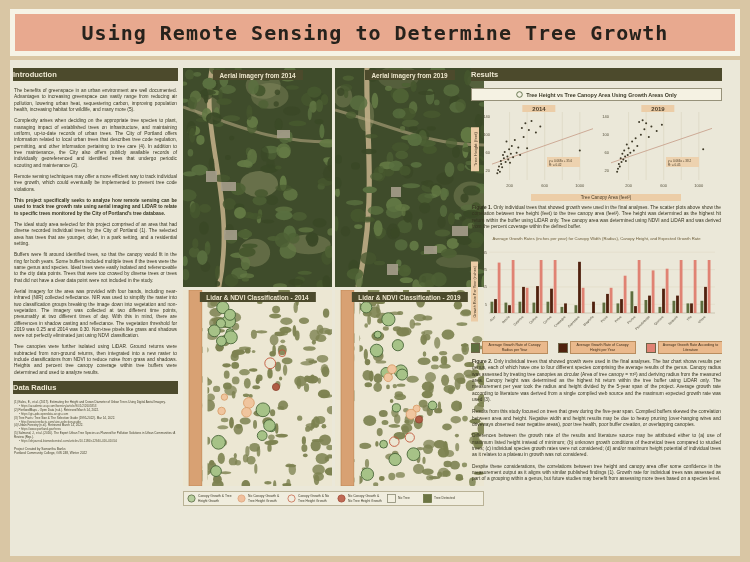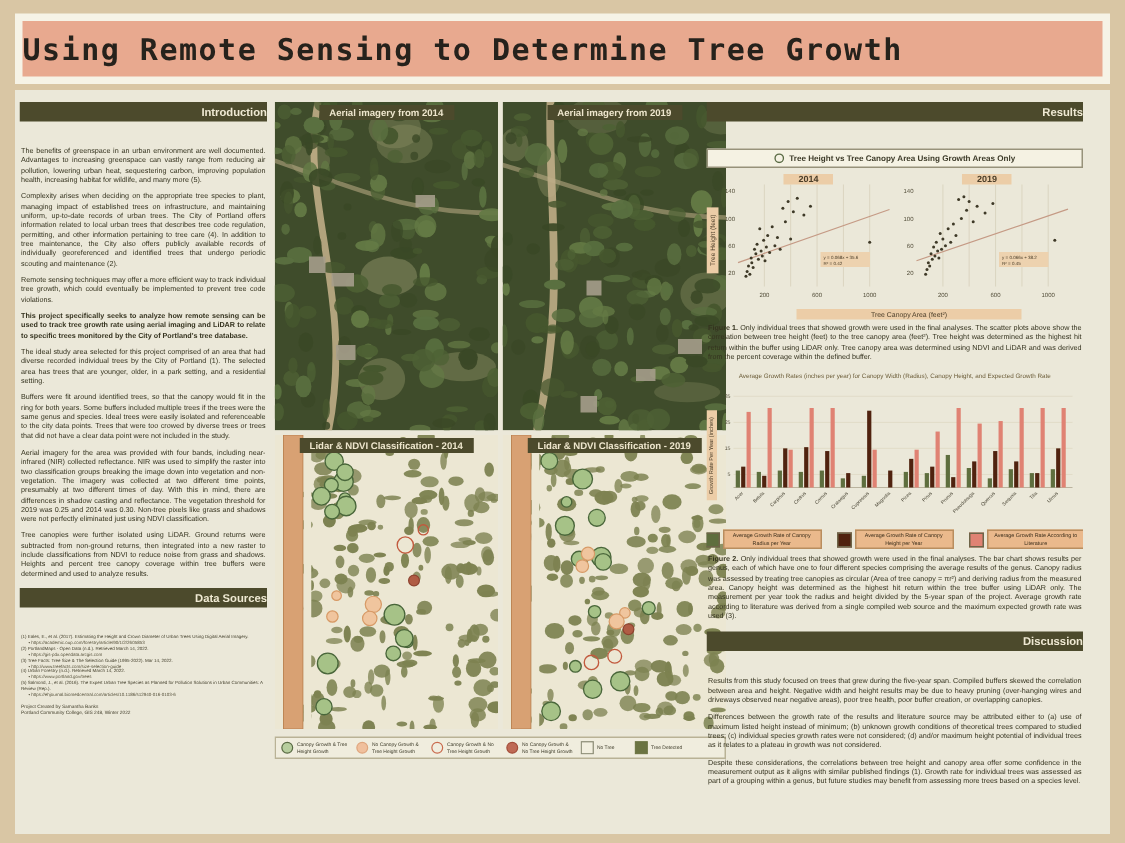--- a/index.html
+++ b/index.html
@@ -1,25 +1,25 @@
 <!DOCTYPE html>
 <html><head>
 <meta charset="utf-8">
 <style>
   html,body{margin:0;padding:0;}
   body{width:750px;height:562px;position:relative;background:#d9c6a4;font-family:"Liberation Sans",sans-serif;overflow:hidden;color:#3c3a28;}
   .title-band{position:absolute;left:10px;top:9px;width:730px;height:47px;background:#f6f3e6;}
-  .title-box{position:absolute;left:5px;top:5px;right:5px;bottom:5px;background:#e8a98f;display:flex;align-items:center;}
+  .title-box{position:absolute;left:5px;top:5px;right:5px;bottom:5px;background:#e8a98f;display:flex;align-items:center;justify-content:center;}
   .title-box h1{margin:0;font-family:"DejaVu Sans Mono",monospace;font-weight:bold;font-size:20px;letter-spacing:1px;color:#26221c;}
   .main-bg{position:absolute;left:10px;top:60px;width:730px;height:496px;background:#ebe8d9;}
   .col{position:absolute;top:68px;overflow:hidden;}
   .col.left{left:13px;width:165px;height:486px;}
   .col.middle{left:183px;width:301px;height:486px;}
   .col.right{left:471px;width:251px;height:486px;}
-  .sec-h{background:#4c4a2c;color:#efe9d3;text-align:right;font-size:7.5px;font-weight:bold;padding:2px 0;margin-bottom:18px;}
+  .sec-h{background:#4c4a2c;color:#efe9d3;text-align:left;font-size:7.5px;font-weight:bold;padding:2px 0;margin-bottom:7px;}
   .paras p{font-size:4.8px;line-height:1.32;text-align:justify;margin:0 1px 5px 1px;color:#35331f;}
   .paras p.bold{font-weight:bold;}
   .refs{font-size:3px;line-height:1.3;color:#45412e;margin:1px 1px 3px 1px;}
   .refs .ref-url{padding-left:5px;color:#55503a;}
   .credits{font-size:3.2px;line-height:1.4;color:#45412e;margin:3px 1px 0 1px;}
   
   .img-grid{display:grid;grid-template-columns:149px 149px;grid-template-rows:219px 196px;gap:3px;}
   .panel{position:relative;overflow:hidden;}
   .panel svg{display:block;}
   .panel-h{position:absolute;top:2px;left:50%;transform:translateX(-50%);background:#4c4a2c;color:#eee6cd;font-size:6.4px;font-weight:bold;white-space:nowrap;padding:1.5px 7px;}
@@ -63,21 +63,21 @@
       <p>Complexity arises when deciding on the appropriate tree species to plant, managing impact of established trees on infrastructure, and maintaining uniform, up-to-date records of urban trees. The City of Portland offers information related to local urban trees that describes tree code regulation, permitting, and other information pertaining to tree care (4). In addition to tree maintenance, the City also offers publicly available records of individually georeferenced and identified trees that undergo periodic scouting and maintenance (2).</p>
       <p>Remote sensing techniques may offer a more efficient way to track individual tree growth, which could eventually be implemented to prevent tree code violations.</p>
       <p class="bold">This project specifically seeks to analyze how remote sensing can be used to track tree growth rate using aerial imaging and LiDAR to relate to specific trees monitored by the City of Portland's tree database.</p>
     </div>
   <div class="paras" id="methods-paras">
       <p>The ideal study area selected for this project comprised of an area that had diverse recorded individual trees by the City of Portland (1). The selected area has trees that are younger, older, in a park setting, and a residential setting.</p>
       <p>Buffers were fit around identified trees, so that the canopy would fit in the ring for both years. Some buffers included multiple trees if the trees were the same genus and species. Ideal trees were easily isolated and referenceable to the city data points. Trees that were too crowed by diverse trees or trees that did not have a clear data point were not included in the study.</p>
       <p>Aerial imagery for the area was provided with four bands, including near-infrared (NIR) collected reflectance. NIR was used to simplify the raster into two classification groups breaking the image down into vegetation and non-vegetation. The imagery was collected at two different time points, presumably at two different times of day. With this in mind, there are differences in shadow casting and reflectance. The vegetation threshold for 2019 was 0.25 and 2014 was 0.30. Non-tree pixels like grass and shadows were not perfectly eliminated just using NDVI classification.</p>
       <p>Tree canopies were further isolated using LiDAR. Ground returns were subtracted from non-ground returns, then integrated into a new raster to include classifications from NDVI to reduce noise from grass and shadows. Heights and percent tree canopy coverage within tree buffers were determined and used to analyze results.</p>
     </div>
-  <div class="sec-h">Data Sources</div>
+  <div class="sec-h">Data Radius</div>
   <div class="refs" id="refs">
       <div>(1) Eales, E., et al. (2017). Estimating the Height and Crown Diameter of Urban Trees Using Digital Aerial Imagery.</div>
       <div class="ref-url">• https://academic.oup.com/forestry/article/90/1/2/2605853</div>
       <div>(2) PortlandMaps - Open Data (n.d.). Retrieved March 14, 2022.</div>
       <div class="ref-url">• https://gis-pdx.opendata.arcgis.com</div>
       <div>(3) Tree Facts: Tree Size &amp; The Selection Guide (1995-2022). Mar 14, 2022.</div>
       <div class="ref-url">• http://www.treefacts.com/size-selection-guide</div>
       <div>(4) Urban Forestry (n.d.). Retrieved March 14, 2022.</div>
       <div class="ref-url">• https://www.portland.gov/trees</div>
       <div>(5) Salmond, J., et al. (2016). The Expert Urban Tree Species as Planned for Pollution Solutions in Urban Communities: A Review (Rep.).</div>
@@ -1068,19 +1068,18 @@
       <div class="bleg-item">
         <div class="bleg-swatch" style="background:#50220f"></div>
         <div class="bleg-label">Average Growth Rate of Canopy Height per Year</div>
       </div>
       <div class="bleg-item">
         <div class="bleg-swatch" style="background:#e08273"></div>
         <div class="bleg-label">Average Growth Rate According to Literature</div>
       </div>
     </div>
   <p class="caption"><b>Figure 2.</b> <span>Only individual trees that showed growth were used in the final analyses. The bar chart shows results per genus, each of which have one to four different species comprising the average results of the genus. Canopy radius was assessed by treating tree canopies as circular (Area of tree canopy = πr²) and deriving radius from the measured area. Canopy height was determined as the highest hit return within the tree buffer using LiDAR only. The measurement per year took the radius and height divided by the 5-year span of the project. Average growth rate according to literature was derived from a single compiled web source and the maximum expected growth rate was used (3).</span></p>
-  <div class="sec-h">Discussion</div>
   <div class="paras" id="disc-paras">
       <p>Results from this study focused on trees that grew during the five-year span. Compiled buffers skewed the correlation between area and height. Negative width and height results may be due to heavy pruning (over-hanging wires and driveways observed near negative areas), poor tree health, poor buffer creation, or overlapping canopies.</p>
       <p>Differences between the growth rate of the results and literature source may be attributed either to (a) use of maximum listed height instead of minimum; (b) unknown growth conditions of theoretical trees compared to studied trees; (c) individual species growth rates were not considered; (d) and/or maximum height potential of individual trees as it relates to a plateau in growth was not considered.</p>
       <p>Despite these considerations, the correlations between tree height and canopy area offer some confidence in the measurement output as it aligns with similar published findings (1). Growth rate for individual trees was assessed as part of a grouping within a genus, but future studies may benefit from assessing more trees based on a species level.</p>
     </div>
 </div>
 
 </body></html>

